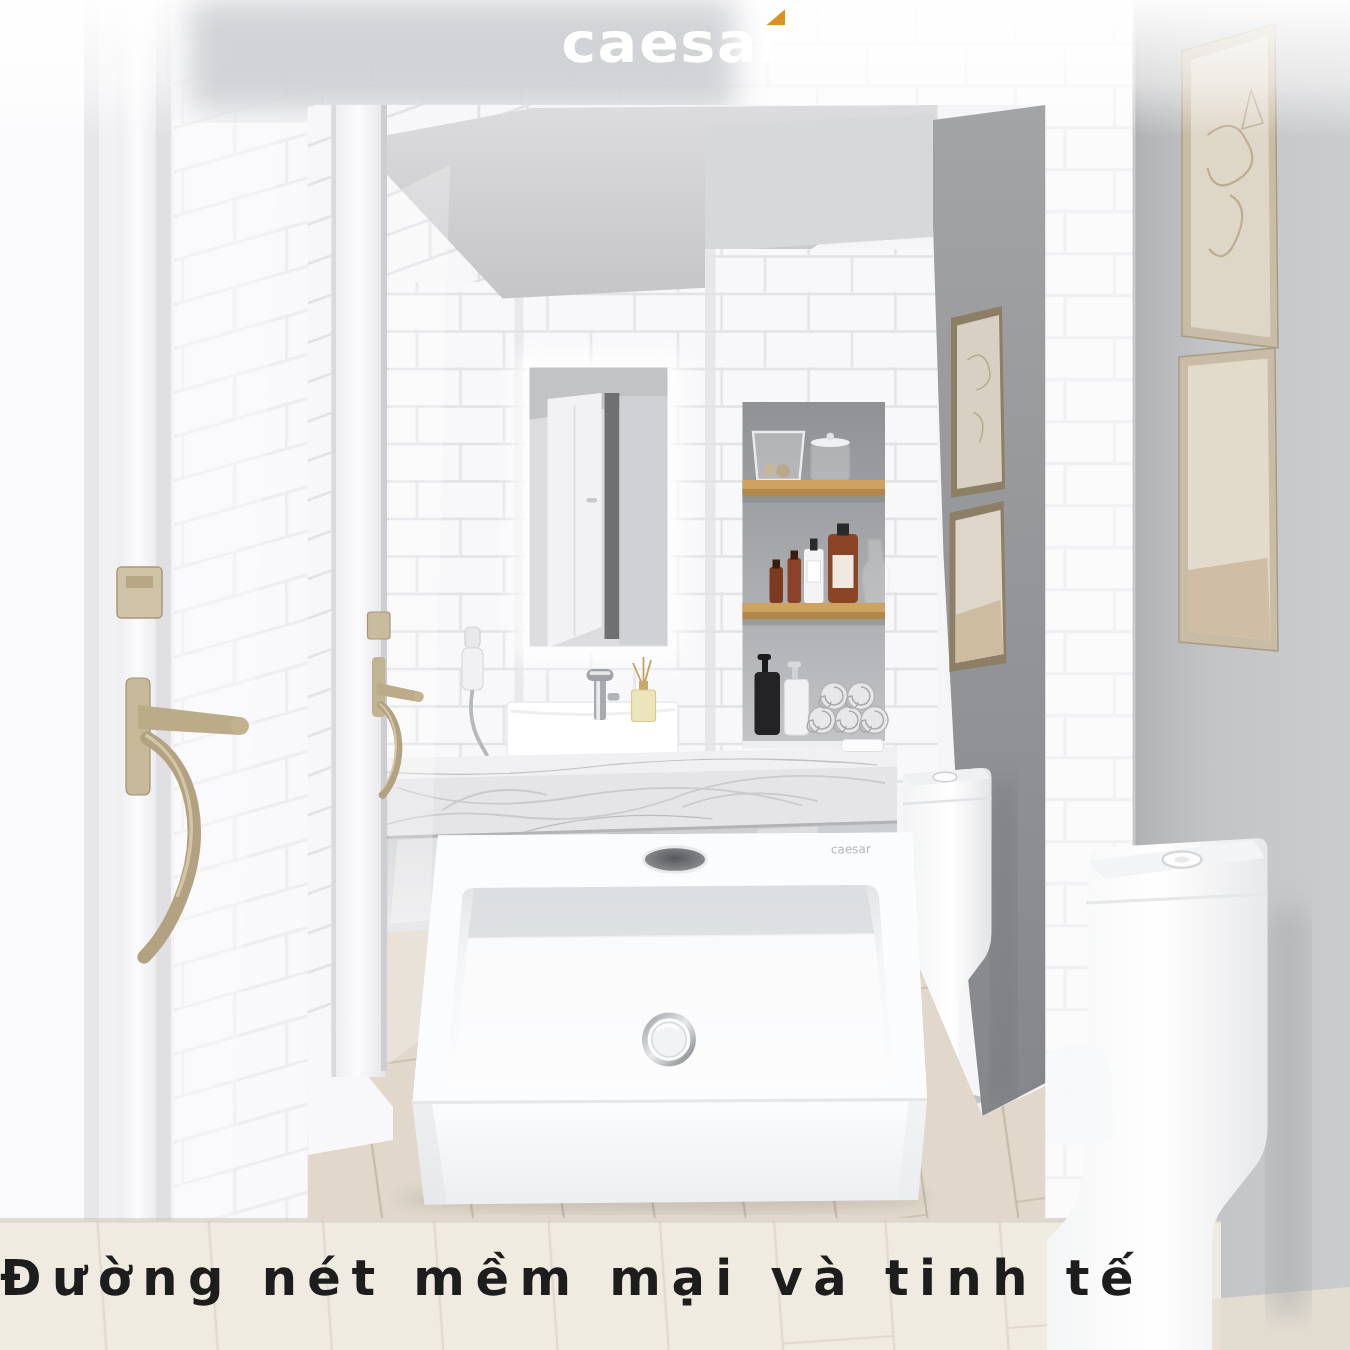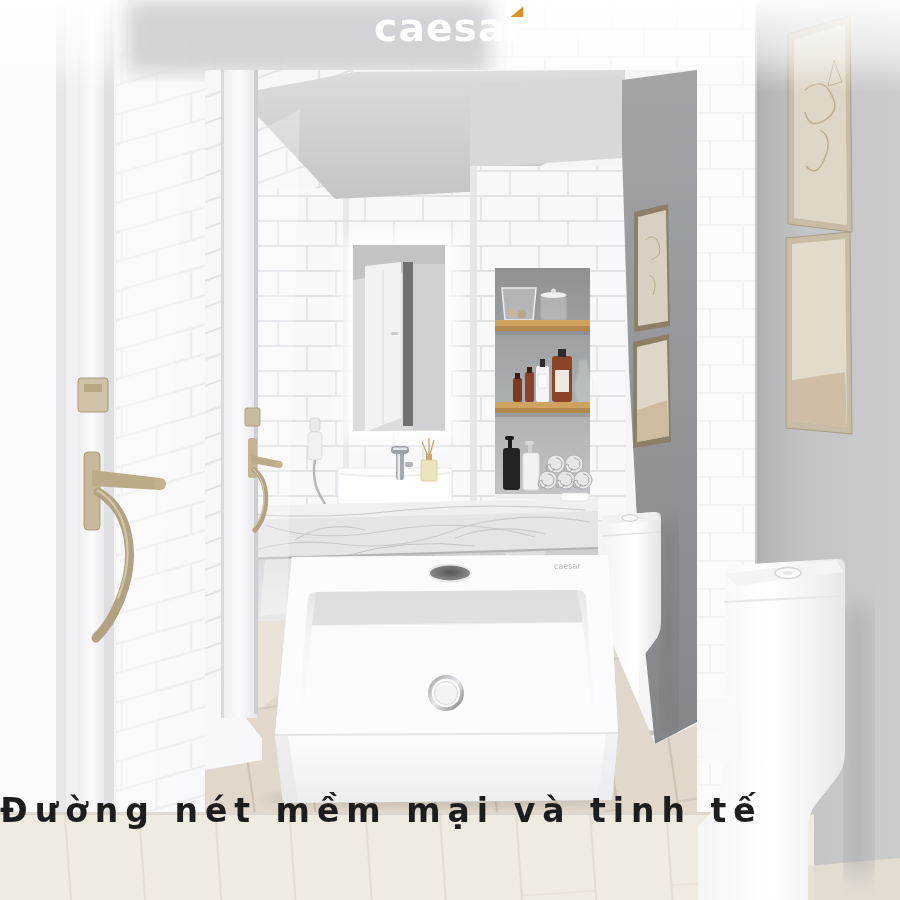--- a/index.html
+++ b/index.html
@@ -7,21 +7,21 @@
          font-family:"DejaVu Sans","Liberation Sans",sans-serif;}
   .stage svg{position:absolute;display:block;}
   .bg-svg{left:0;top:0;}
   .inset-svg{left:205px;top:70px;}
   .sink-svg{left:252px;top:546px;}
   .logo{position:absolute;top:10px;left:50%;transform:translateX(-50%);z-index:40;}
   .logo-text{font-weight:700;font-size:37px;line-height:1;color:#ffffff;letter-spacing:1px;
              display:inline-block;transform:scaleX(1.06);text-transform:lowercase;}
   .logo-accent{position:absolute;right:-2px;top:-4px;width:13px;height:11px;background:#d9921f;
                clip-path:polygon(0 100%,100% 0,100% 100%);}
-  .caption{position:absolute;top:791px;left:0;width:723px;text-align:center;z-index:41;
+  .caption{position:absolute;top:832px;left:0;width:723px;text-align:center;z-index:41;
            font-size:33px;font-weight:600;letter-spacing:7px;color:#1d1d1d;white-space:nowrap;}
 </style>
 </head>
 <body>
 
 <div class="stage">
 
 <svg class="bg-svg" width="900" height="900" viewBox="0 0 900 900">
   <defs>
     <pattern id="pbO" width="66" height="56" patternUnits="userSpaceOnUse">

